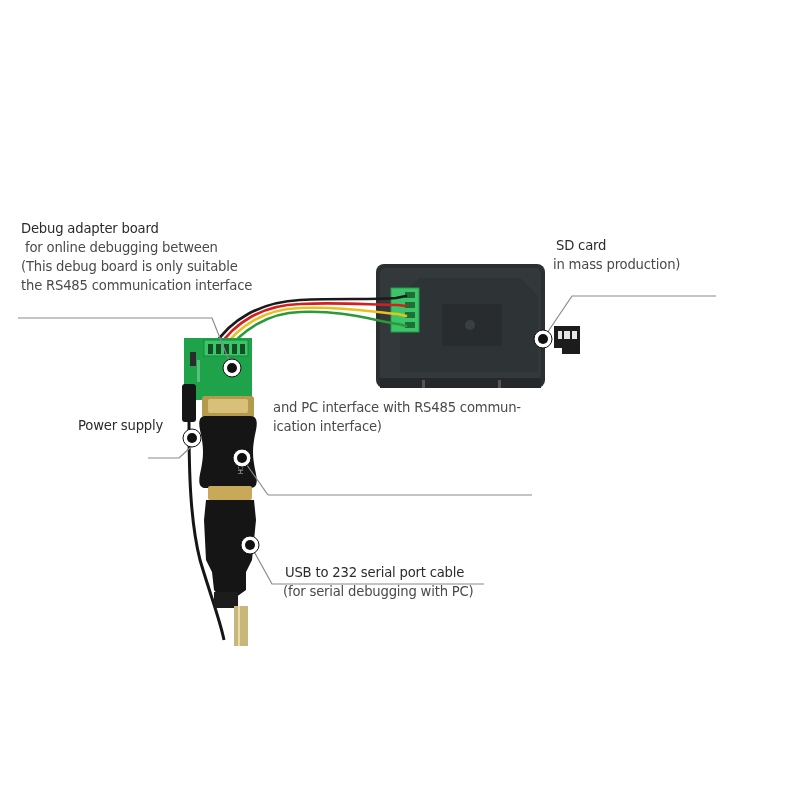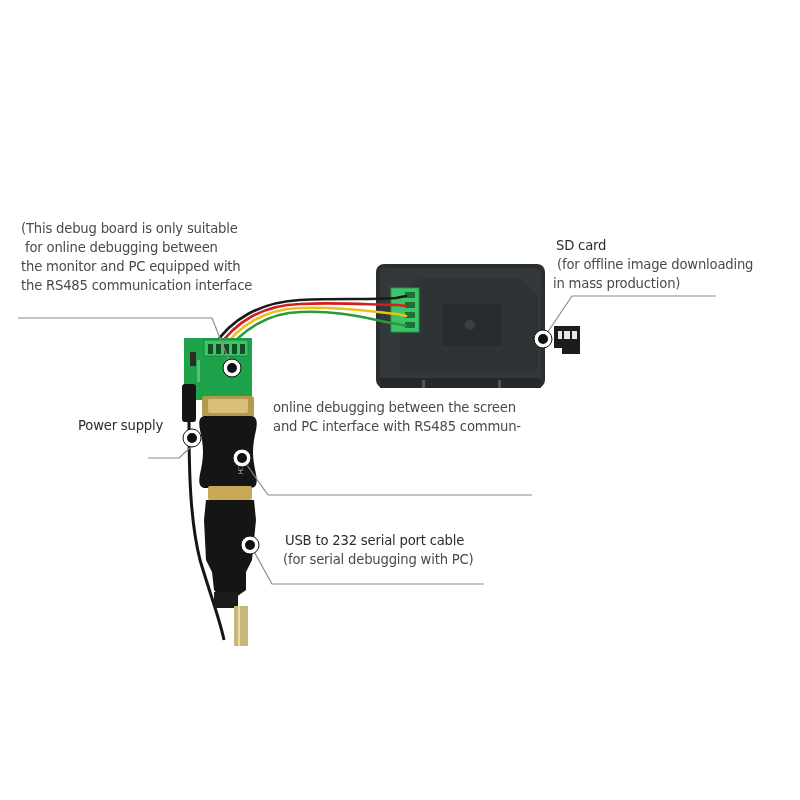--- a/index.html
+++ b/index.html
@@ -116,37 +116,36 @@
         <circle cx="192" cy="438" r="5" fill="#111"></circle>
       </g>
     <g>
         <circle cx="250" cy="545" r="9" fill="#ffffff" stroke="#111" stroke-width="1"></circle>
         <circle cx="250" cy="545" r="5" fill="#111"></circle>
       </g>
   </g>
 </svg>
 
 <div class="label" style="left:21px; top:219px;">
+  <div class="title">Debug adapter board</div>
+  <div class="desc"> for online debugging between</div>
   <div class="desc">(This debug board is only suitable</div>
-  <div class="desc"> for online debugging between</div>
-  <div class="desc">the monitor and PC equipped with</div>
   <div class="desc">the RS485 communication interface</div>
 </div>
 
 <div class="label" style="left:553px; top:236px;">
   <div class="title" style="padding-left:3px;">SD card</div>
-  <div class="desc"> (for offline image downloading</div>
   <div class="desc">in mass production)</div>
 </div>
 
 <div class="label" style="left:273px; top:398px;">
-  <div class="desc">online debugging between the screen</div>
   <div class="desc">and PC interface with RS485 commun-</div>
+  <div class="desc">ication interface)</div>
 </div>
 
 <div class="label" style="left:78px; top:416px;">
   <div class="title">Power supply</div>
 </div>
 
-<div class="label" style="left:283px; top:531px;">
+<div class="label" style="left:283px; top:563px;">
   <div class="title" style="padding-left:2px;">USB to 232 serial port cable</div>
   <div class="desc">(for serial debugging with PC)</div>
 </div>
 
 </body></html>

